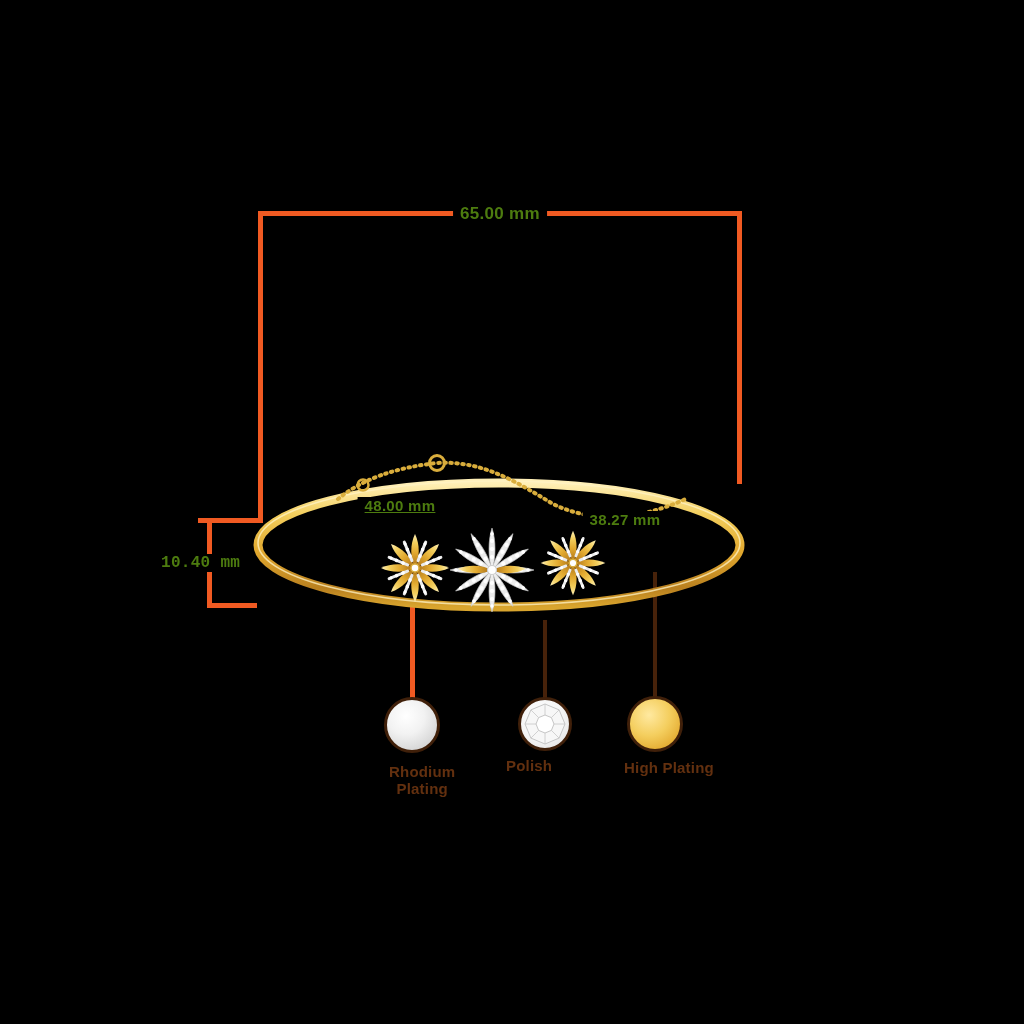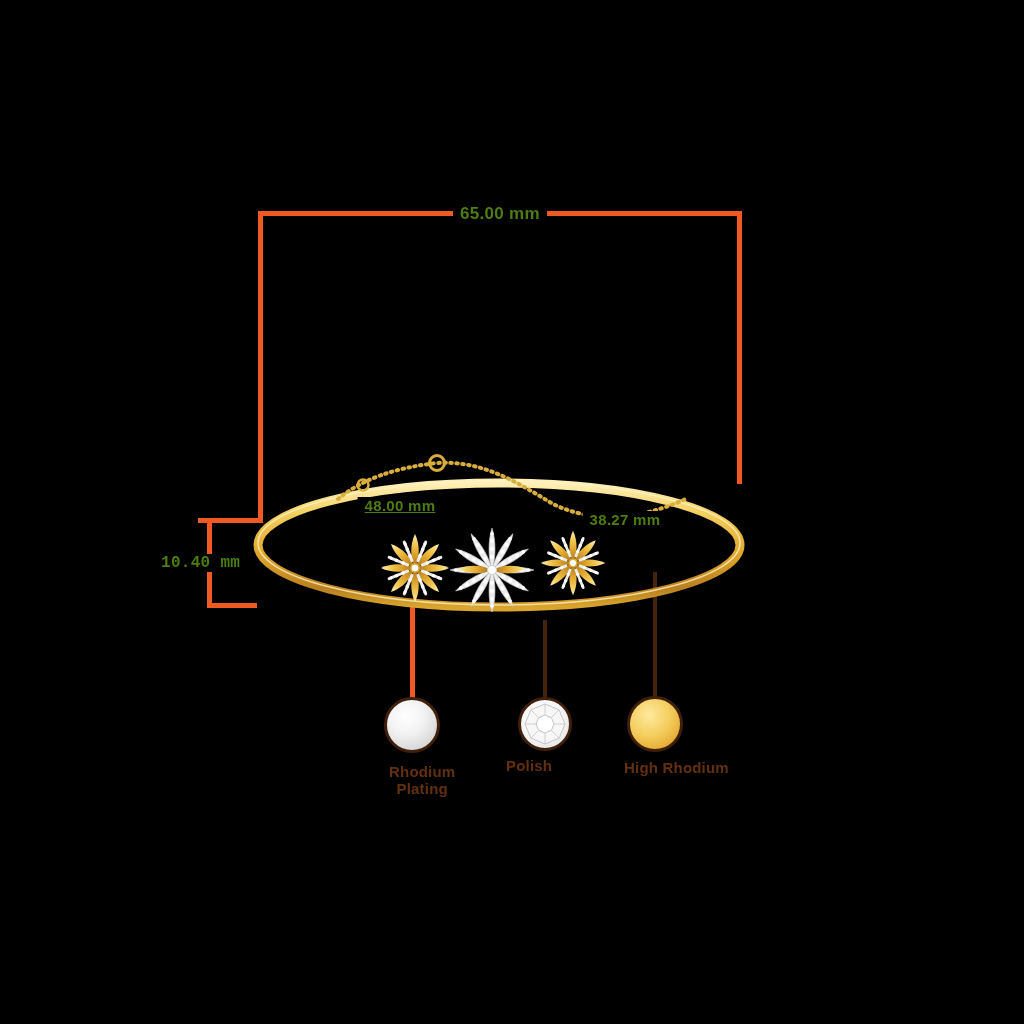--- a/index.html
+++ b/index.html
@@ -181,15 +181,15 @@
           <line x1="9.9" y1="9.9" x2="17.6" y2="17.6"></line>
       </g>
     </svg>
   </div>
 
   <div class="swatch swatch-gold"></div>
 
   <div class="legend-label ll-rhodium">Rhodium
 Plating</div>
   <div class="legend-label ll-diamond">Polish</div>
-  <div class="legend-label ll-polish">High Rhodium</div>
+  <div class="legend-label ll-polish">High Plating</div>
 
 </div>
 
 </body></html>

